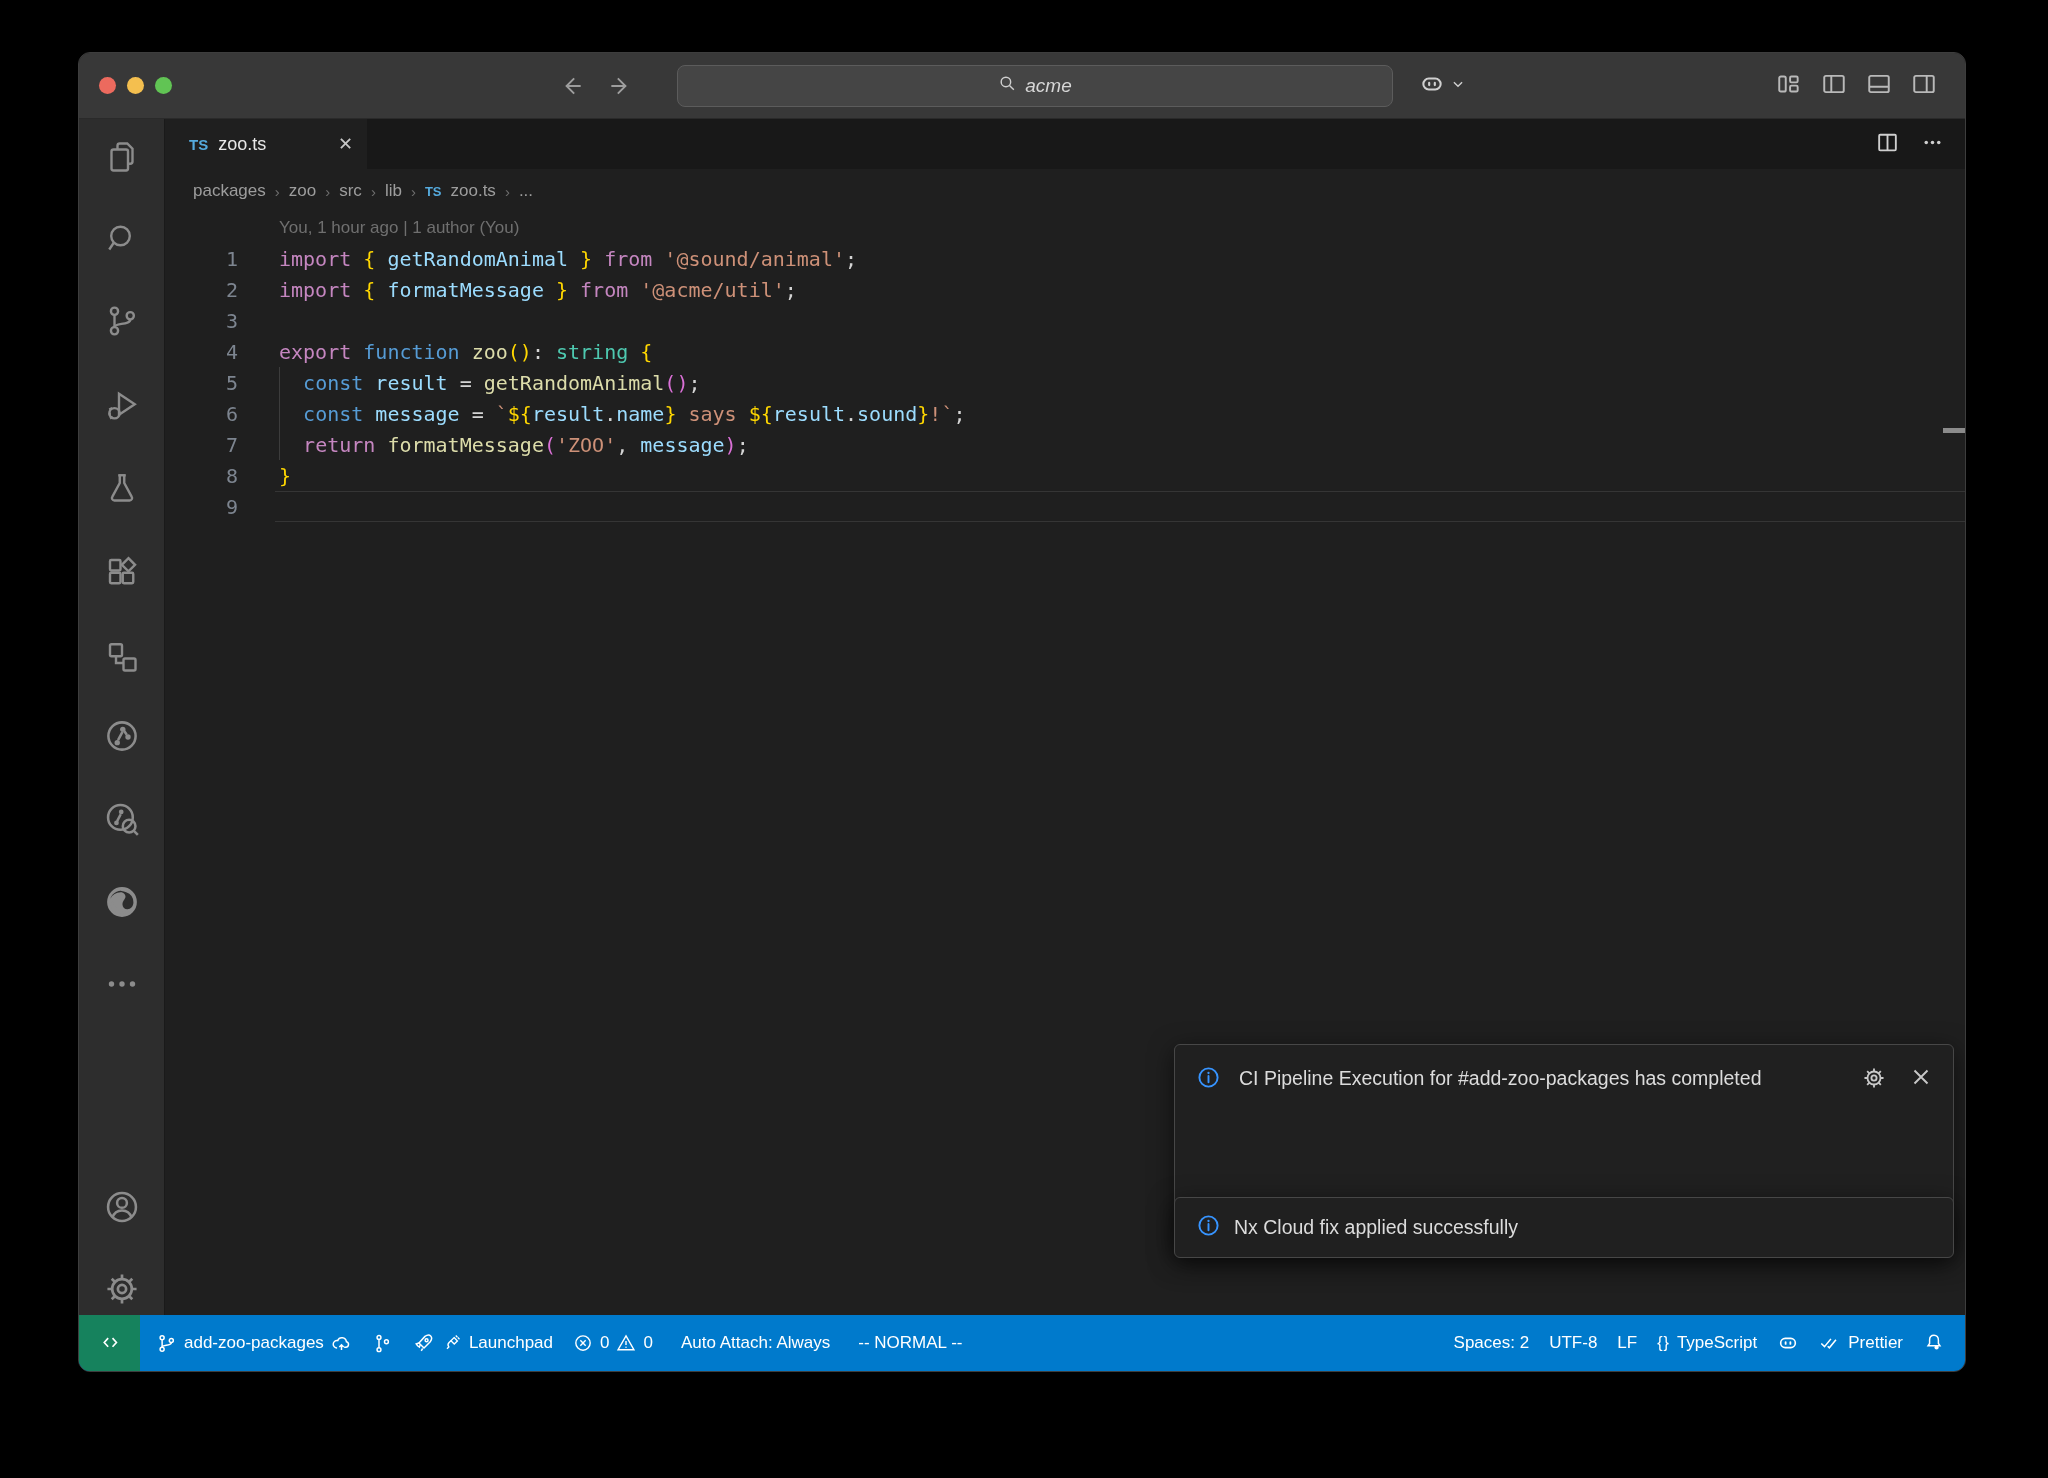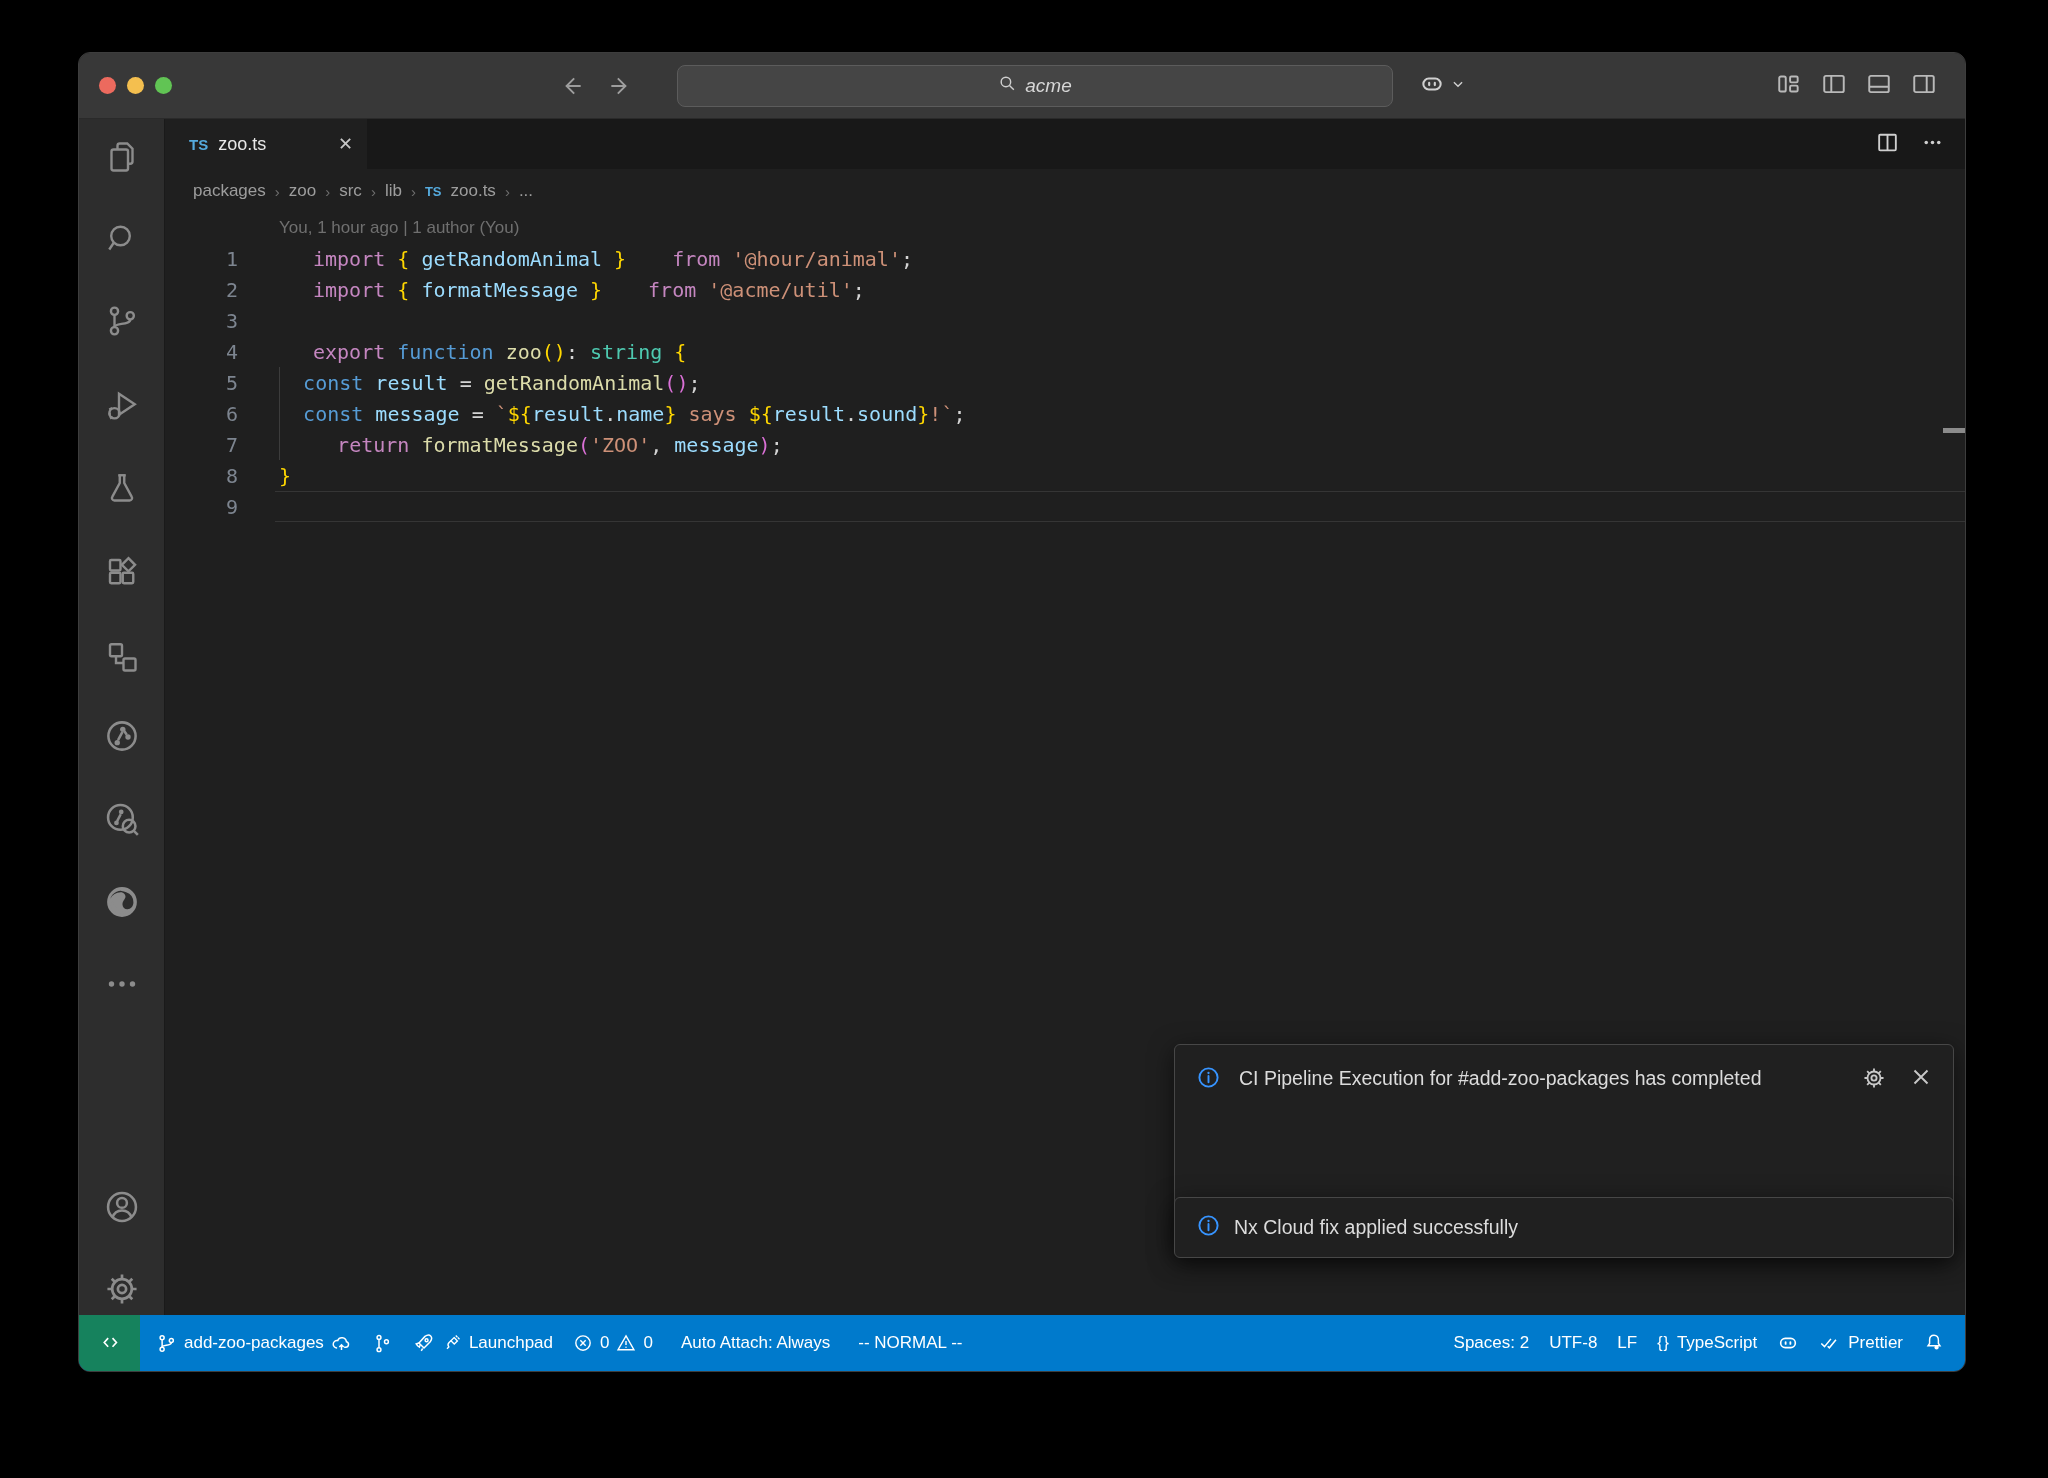--- a/index.html
+++ b/index.html
@@ -47,21 +47,21 @@
   .bc-sep { color:#6e6e6e; font-size:15px; }
   .bc-ts { font-size:13px; }
 
   
   .code { position:relative; flex:1; font-family:"DejaVu Sans Mono", monospace; font-size:20px; overflow:hidden; }
   .blame-row { height:30px; display:flex; align-items:center; }
   .blame { margin-left:114px; font-family:"Liberation Sans", sans-serif; font-size:17px; color:#6f6f6f; }
   .code-row { height:31px; display:flex; align-items:center; white-space:pre; position:relative; }
   .ln { width:73px; text-align:right; color:#7d8590; flex:none; }
   .lc { margin-left:41px; }
-  .tk-kw { color:#C586C0;margin-left:34px; } .tk-storage { color:#569CD6; } .tk-func { color:#DCDCAA; }
+  .tk-kw { color:#C586C0; } .tk-storage { color:#569CD6; } .tk-func { color:#DCDCAA; }
   .tk-var { color:#9CDCFE; } .tk-type { color:#4EC9B0; } .tk-str { color:#CE9178; }
   .tk-punct { color:#D4D4D4; } .tk-plain { color:#D4D4D4; }
   .tk-b1 { color:#FFD700; } .tk-b2 { color:#DA70D6; }
   .indent-guide { position:absolute; left:114px; top:154px; width:1px; height:93px; background:rgba(255,255,255,.13); }
   .cursor-line-box { position:absolute; left:110px; right:0; top:278px; height:31px;
                      border-top:1px solid rgba(255,255,255,.10); border-bottom:1px solid rgba(255,255,255,.10); }
   .overview-marker { position:absolute; right:0; top:215px; width:22px; height:5px; background:#8b8b8b; }
 
   
   .toast { position:absolute; left:1095px; width:780px; background:#202020;
@@ -304,21 +304,21 @@
         <span>zoo.ts</span>
             <span class="bc-sep">›</span>
         <span>...</span>
       </div>
 
       <div class="code">
         <div class="blame-row">
           <span class="blame">You, 1 hour ago | 1 author (You)</span>
         </div>
         <div id="code-rows">
-              <div class="code-row"><span class="ln">1</span><span class="lc"><span class="tk-kw">import </span><span class="tk-b1">{ </span><span class="tk-var">getRandomAnimal</span><span class="tk-b1"> } </span><span class="tk-kw">from </span><span class="tk-str">'@hour/animal'</span><span class="tk-punct">;</span></span></div>
+              <div class="code-row"><span class="ln">1</span><span class="lc"><span class="tk-kw">import </span><span class="tk-b1">{ </span><span class="tk-var">getRandomAnimal</span><span class="tk-b1"> } </span><span class="tk-kw">from </span><span class="tk-str">'@sound/animal'</span><span class="tk-punct">;</span></span></div>
               <div class="code-row"><span class="ln">2</span><span class="lc"><span class="tk-kw">import </span><span class="tk-b1">{ </span><span class="tk-var">formatMessage</span><span class="tk-b1"> } </span><span class="tk-kw">from </span><span class="tk-str">'@acme/util'</span><span class="tk-punct">;</span></span></div>
               <div class="code-row"><span class="ln">3</span><span class="lc"></span></div>
               <div class="code-row"><span class="ln">4</span><span class="lc"><span class="tk-kw">export </span><span class="tk-storage">function </span><span class="tk-func">zoo</span><span class="tk-b1">()</span><span class="tk-punct">: </span><span class="tk-type">string</span><span class="tk-plain"> </span><span class="tk-b1">{</span></span></div>
               <div class="code-row"><span class="ln">5</span><span class="lc"><span class="tk-plain">  </span><span class="tk-storage">const</span><span class="tk-plain"> </span><span class="tk-var">result</span><span class="tk-punct"> = </span><span class="tk-func">getRandomAnimal</span><span class="tk-b2">()</span><span class="tk-punct">;</span></span></div>
               <div class="code-row"><span class="ln">6</span><span class="lc"><span class="tk-plain">  </span><span class="tk-storage">const</span><span class="tk-plain"> </span><span class="tk-var">message</span><span class="tk-punct"> = </span><span class="tk-str">`</span><span class="tk-b1">${</span><span class="tk-var">result</span><span class="tk-punct">.</span><span class="tk-var">name</span><span class="tk-b1">}</span><span class="tk-str"> says </span><span class="tk-b1">${</span><span class="tk-var">result</span><span class="tk-punct">.</span><span class="tk-var">sound</span><span class="tk-b1">}</span><span class="tk-str">!`</span><span class="tk-punct">;</span></span></div>
               <div class="code-row"><span class="ln">7</span><span class="lc"><span class="tk-plain">  </span><span class="tk-kw">return</span><span class="tk-plain"> </span><span class="tk-func">formatMessage</span><span class="tk-b2">(</span><span class="tk-str">'ZOO'</span><span class="tk-punct">, </span><span class="tk-var">message</span><span class="tk-b2">)</span><span class="tk-punct">;</span></span></div>
               <div class="code-row"><span class="ln">8</span><span class="lc"><span class="tk-b1">}</span></span></div>
               <div class="code-row"><span class="ln">9</span><span class="lc"></span></div>
             </div>
         <div class="indent-guide"></div>

